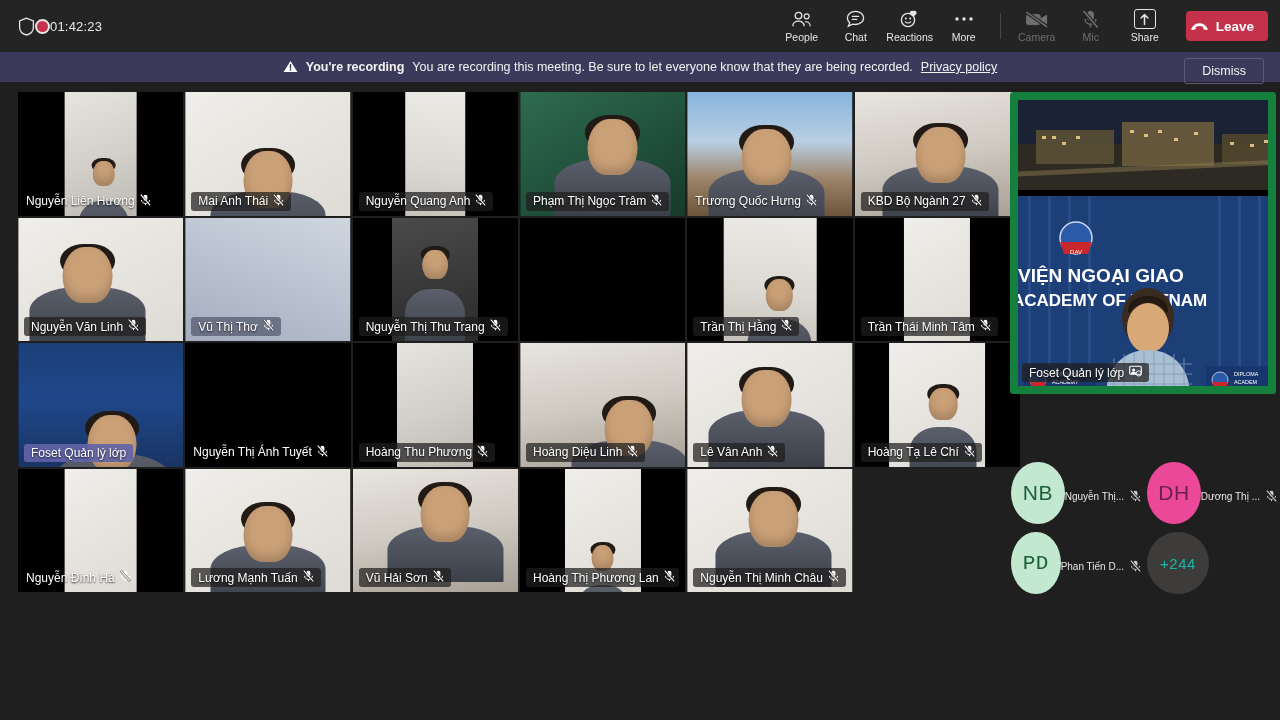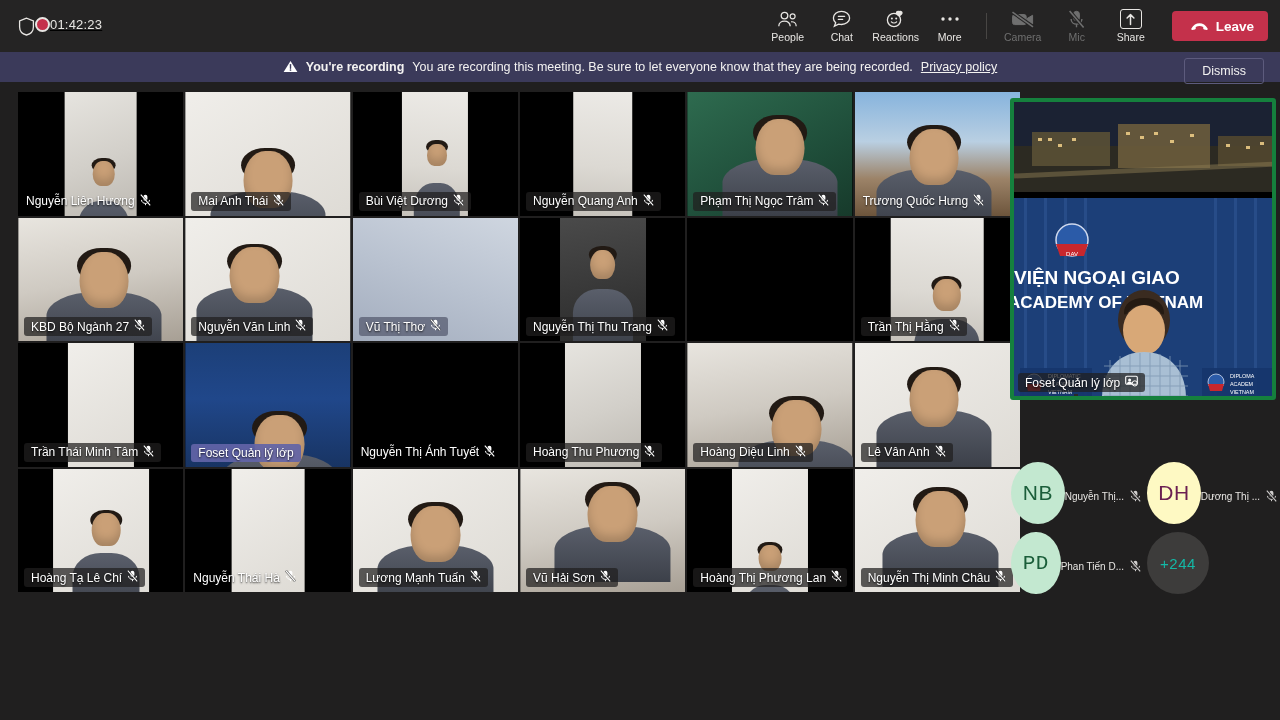--- a/index.html
+++ b/index.html
@@ -10,21 +10,21 @@
     overflow: hidden;
   }
   #app { position: relative; width: 1280px; height: 720px; background: #201f1f; }
 
   
   #topbar {
     position: absolute; left: 0; top: 0; width: 1280px; height: 52px;
     background: #252424;
     display: flex; align-items: center;
   }
-  #topbar-left { display: flex; align-items: flex-start; gap: 0; padding-left: 18px; text-decoration: underline; }
+  #topbar-left { display: flex; align-items: center; gap: 0; padding-left: 18px; }
   .shield { width: 17px; height: 19px; display: block; }
   .rec-dot {
     width: 15px; height: 15px; border-radius: 50%;
     background: #c4314b; border: 2px solid #e8e6e3;
   }
   #timer { color: #e8e6e3; font-size: 13px; letter-spacing: .2px; }
 
   #topbar-right {
     margin-left: auto; display: flex; align-items: center;
     height: 52px; padding-right: 12px;
@@ -37,21 +37,21 @@
   .tbtn .ico { height: 20px; display: flex; align-items: center; justify-content: center; }
   .tbtn .lbl { font-size: 10.5px; color: #e8e6e3; white-space: nowrap; }
   .tbtn.disabled .lbl { color: #6f6f6f; }
   .tbtn.disabled svg { stroke: #6f6f6f; fill: #6f6f6f; }
   .tdiv { width: 1px; height: 26px; background: #484644; margin: 0 9px; }
   .share-box {
     width: 22px; height: 20px; border: 1.4px solid #e8e6e3; border-radius: 3px;
     display: flex; align-items: center; justify-content: center;
   }
   #leave-btn {
-    margin-left: 14px; height: 30px; padding: 0 14px 0 18px;
+    margin-left: 14px; height: 30px; padding: 0 14px 0 4px;
     background: #c4314b; border-radius: 4px; color: #fff;
     display: flex; align-items: center; gap: 7px;
     font-size: 13.5px; font-weight: bold; cursor: pointer;
   }
 
   
   #banner {
     position: absolute; left: 0; top: 52px; width: 1280px; height: 30px;
     background: #3b3a5a;
     display: flex; align-items: center; justify-content: center;
@@ -94,22 +94,22 @@
     text-shadow: 0 1px 2px rgba(0,0,0,.85);
   }
   .nameplate.plain { background: transparent; padding-left: 2px; }
   .nameplate.light { background: rgba(90,95,115,.78); }
   .nameplate.speaking { background: rgba(98,100,167,.92); }
   .mutemic { width: 11px; height: 12px; flex: 0 0 auto; }
 
   
   #rail { position: absolute; left: 1008px; top: 0; width: 272px; height: 630px; }
   #pinned {
-    position: absolute; left: 2px; top: 8px; width: 266px; height: 302px;
-    border: 4px solid #15803d; border-radius: 3px; overflow: hidden; background: #000;
+    position: absolute; left: 2px; top: 2px; width: 266px; height: 302px;
+    border: 8px solid #15803d; border-radius: 3px; overflow: hidden; background: #000;
   }
   #pinned .top-strip { position: absolute; left: 0; top: 0; width: 100%; height: 90px; overflow: hidden; }
   #pinned .main-strip { position: absolute; left: 0; top: 96px; width: 100%; bottom: 0; overflow: hidden; }
 
   #avatars {
     position: absolute; left: 0; top: 372px; width: 272px;
     display: grid; grid-template-columns: 1fr 1fr; row-gap: 8px;
     justify-items: center;
   }
   .av-cell { width: 130px; display: flex; flex-direction: row; align-items: center; }
@@ -305,39 +305,20 @@
                 <rect x="3.4" y=".8" width="4" height="6.2" rx="2" fill="#fff"></rect>
                 <path d="M1.5 5.9c0 2 1.8 3.5 4 3.5s4-1.5 4-3.5" fill="none" stroke="#fff" stroke-width="1"></path>
                 <path d="M5.5 9.4v1.8" stroke="#fff" stroke-width="1"></path>
                 <path d="M.8.6 10.2 11.4" stroke="#000" stroke-width="2.4" opacity=".55"></path>
                 <path d="M.8.6 10.2 11.4" stroke="#fff" stroke-width="1.1"></path>
               </svg></span>
           </div>
         </div>
         <div class="cell">
           <div class="vid">
-            <div class="inner bg-c" style="width: 40%;">
-              <div class="torso" style="width: 70%; height: 46%; left: 52%; top: 74%; background: linear-gradient(rgb(90, 95, 107), rgb(60, 64, 73));"></div>
-              <div class="person" style="width: 33%; padding-bottom: 20%; left: 52%; top: 39%; background: rgb(34, 26, 20);"></div>
-              <div class="person" style="width: 30%; padding-bottom: 34%; left: 52%; top: 42%; background: rgb(202, 160, 119); box-shadow: rgba(0, 0, 0, 0.18) 0px -6px 10px inset;"></div>
-            </div>
-          </div>
-          <div class="nameplate">
-            <span>Bùi Việt Dương</span>
-            <span><svg class="mutemic" viewBox="0 0 11 12">
-                <rect x="3.4" y=".8" width="4" height="6.2" rx="2" fill="#fff"></rect>
-                <path d="M1.5 5.9c0 2 1.8 3.5 4 3.5s4-1.5 4-3.5" fill="none" stroke="#fff" stroke-width="1"></path>
-                <path d="M5.5 9.4v1.8" stroke="#fff" stroke-width="1"></path>
-                <path d="M.8.6 10.2 11.4" stroke="#000" stroke-width="2.4" opacity=".55"></path>
-                <path d="M.8.6 10.2 11.4" stroke="#fff" stroke-width="1.1"></path>
-              </svg></span>
-          </div>
-        </div>
-        <div class="cell">
-          <div class="vid">
             <div class="inner bg-c" style="width: 36%;"></div>
           </div>
           <div class="nameplate">
             <span>Nguyễn Quang Anh</span>
             <span><svg class="mutemic" viewBox="0 0 11 12">
                 <rect x="3.4" y=".8" width="4" height="6.2" rx="2" fill="#fff"></rect>
                 <path d="M1.5 5.9c0 2 1.8 3.5 4 3.5s4-1.5 4-3.5" fill="none" stroke="#fff" stroke-width="1"></path>
                 <path d="M5.5 9.4v1.8" stroke="#fff" stroke-width="1"></path>
                 <path d="M.8.6 10.2 11.4" stroke="#000" stroke-width="2.4" opacity=".55"></path>
                 <path d="M.8.6 10.2 11.4" stroke="#fff" stroke-width="1.1"></path>
@@ -583,21 +564,21 @@
                 <path d="M.8.6 10.2 11.4" stroke="#000" stroke-width="2.4" opacity=".55"></path>
                 <path d="M.8.6 10.2 11.4" stroke="#fff" stroke-width="1.1"></path>
               </svg></span>
           </div>
         </div>
         <div class="cell">
           <div class="vid">
             <div class="inner bg-e" style="width: 44%;"></div>
           </div>
           <div class="nameplate plain">
-            <span>Nguyễn Thái Hà</span>
+            <span>Nguyễn Đình Hà</span>
             <span><svg class="mutemic" viewBox="0 0 11 12">
                 <rect x="3.4" y=".8" width="4" height="6.2" rx="2" fill="#fff"></rect>
                 <path d="M1.5 5.9c0 2 1.8 3.5 4 3.5s4-1.5 4-3.5" fill="none" stroke="#fff" stroke-width="1"></path>
                 <path d="M5.5 9.4v1.8" stroke="#fff" stroke-width="1"></path>
                 <path d="M.8.6 10.2 11.4" stroke="#000" stroke-width="2.4" opacity=".55"></path>
                 <path d="M.8.6 10.2 11.4" stroke="#fff" stroke-width="1.1"></path>
               </svg></span>
           </div>
         </div>
         <div class="cell">
@@ -784,21 +765,21 @@
               <span><svg width="11" height="12" viewBox="0 0 11 12">
                   <rect x="3.4" y=".8" width="4" height="6.2" rx="2" fill="#d0cecd"></rect>
                   <path d="M1.5 5.9c0 2 1.8 3.5 4 3.5s4-1.5 4-3.5" fill="none" stroke="#d0cecd" stroke-width="1"></path>
                   <path d="M5.5 9.4v1.8" stroke="#d0cecd" stroke-width="1"></path>
                   <path d="M.8.6 10.2 11.4" stroke="#201f1f" stroke-width="2.4"></path>
                   <path d="M.8.6 10.2 11.4" stroke="#d0cecd" stroke-width="1.1"></path>
                 </svg></span>
             </div>
           </div>
           <div class="av-cell">
-            <div class="av-circle" style="background: #fef9c3; color: rgb(107, 31, 82);">DH</div>
+            <div class="av-circle" style="background: #ec4899; color: rgb(107, 31, 82);">DH</div>
             <div class="av-name">
               <span>Dương Thị ...</span>
               <span><svg width="11" height="12" viewBox="0 0 11 12">
                   <rect x="3.4" y=".8" width="4" height="6.2" rx="2" fill="#d0cecd"></rect>
                   <path d="M1.5 5.9c0 2 1.8 3.5 4 3.5s4-1.5 4-3.5" fill="none" stroke="#d0cecd" stroke-width="1"></path>
                   <path d="M5.5 9.4v1.8" stroke="#d0cecd" stroke-width="1"></path>
                   <path d="M.8.6 10.2 11.4" stroke="#201f1f" stroke-width="2.4"></path>
                   <path d="M.8.6 10.2 11.4" stroke="#d0cecd" stroke-width="1.1"></path>
                 </svg></span>
             </div>

